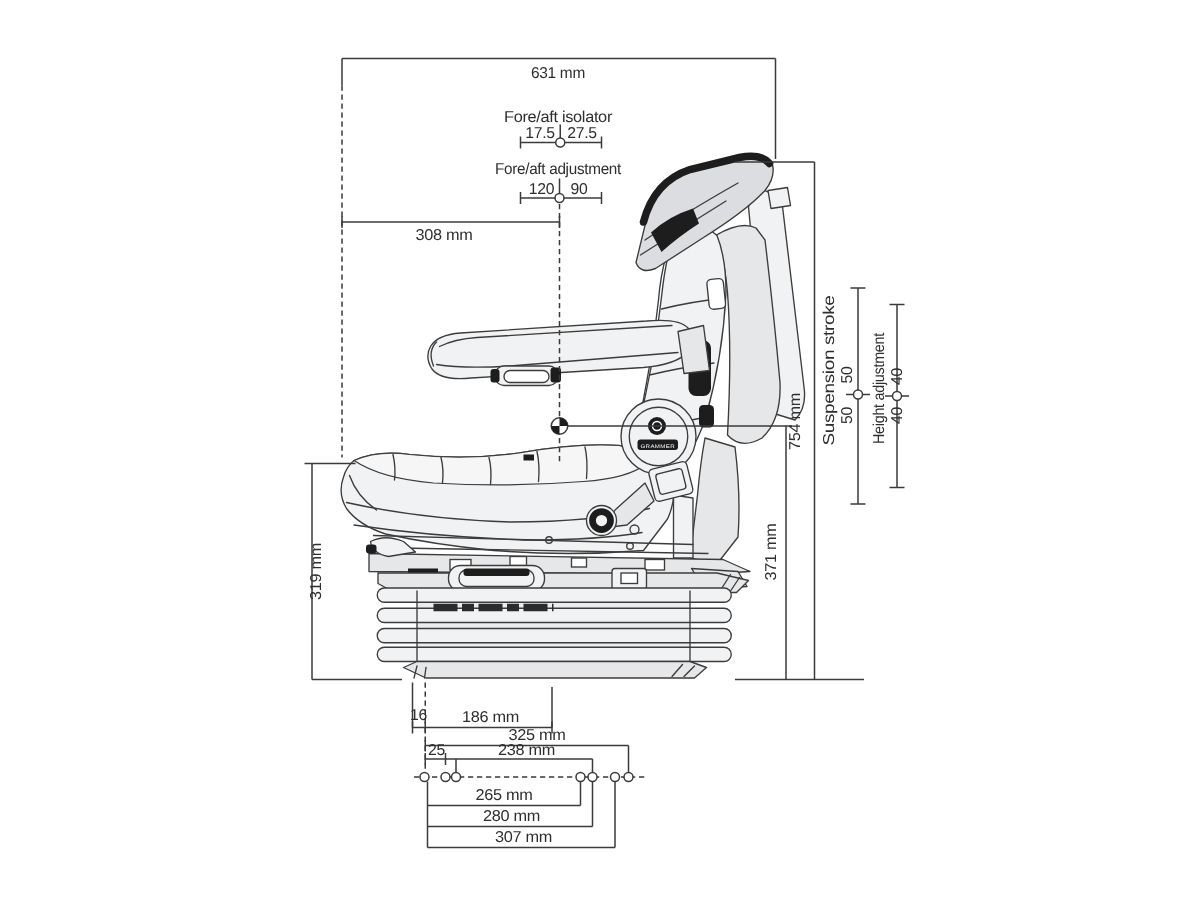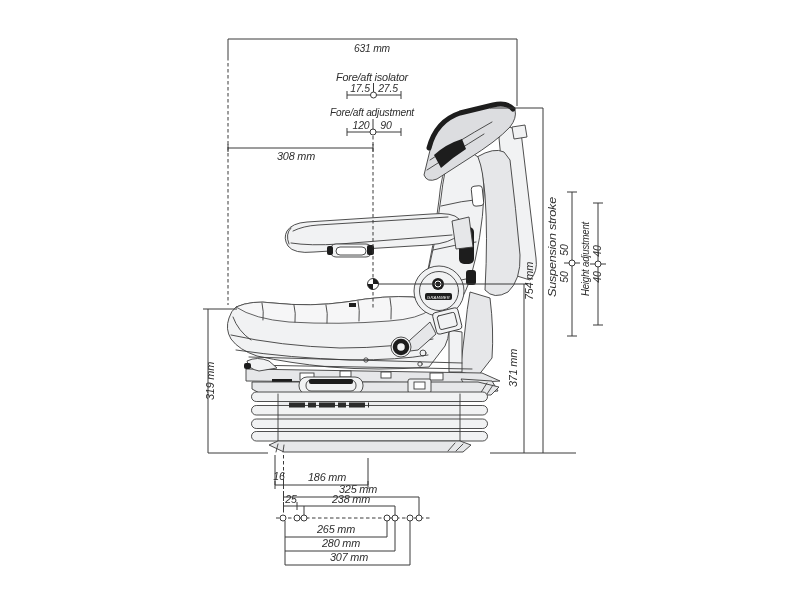--- a/index.html
+++ b/index.html
@@ -1,16 +1,16 @@
 <!DOCTYPE html>
 <html><head>
 <meta charset="utf-8">
 <style>
   html,body{margin:0;padding:0;background:#fff;}
-  .stage{position:relative;width:668px;height:600px;background:#ffffff;overflow:hidden;font-style:italic;}
+  .stage{position:relative;width:668px;height:600px;background:#ffffff;overflow:hidden;}
   svg{display:block;}
   
   .ln{stroke:#3c3c3c;fill:none;stroke-width:0.9;stroke-linecap:round;stroke-linejoin:round;}
   .fl{fill:#f1f2f3;stroke:#3c3c3c;stroke-width:0.9;stroke-linejoin:round;}
   .fm{fill:#e6e7e9;stroke:#3c3c3c;stroke-width:0.9;stroke-linejoin:round;}
   .fg{fill:#dcdde0;stroke:#3c3c3c;stroke-width:0.9;stroke-linejoin:round;}
   .fw{fill:#ffffff;stroke:#3c3c3c;stroke-width:0.9;}
   .dk{fill:#1d1d1d;stroke:none;}
   
   .dim{stroke:#3a3a3a;stroke-width:1;fill:none;}

